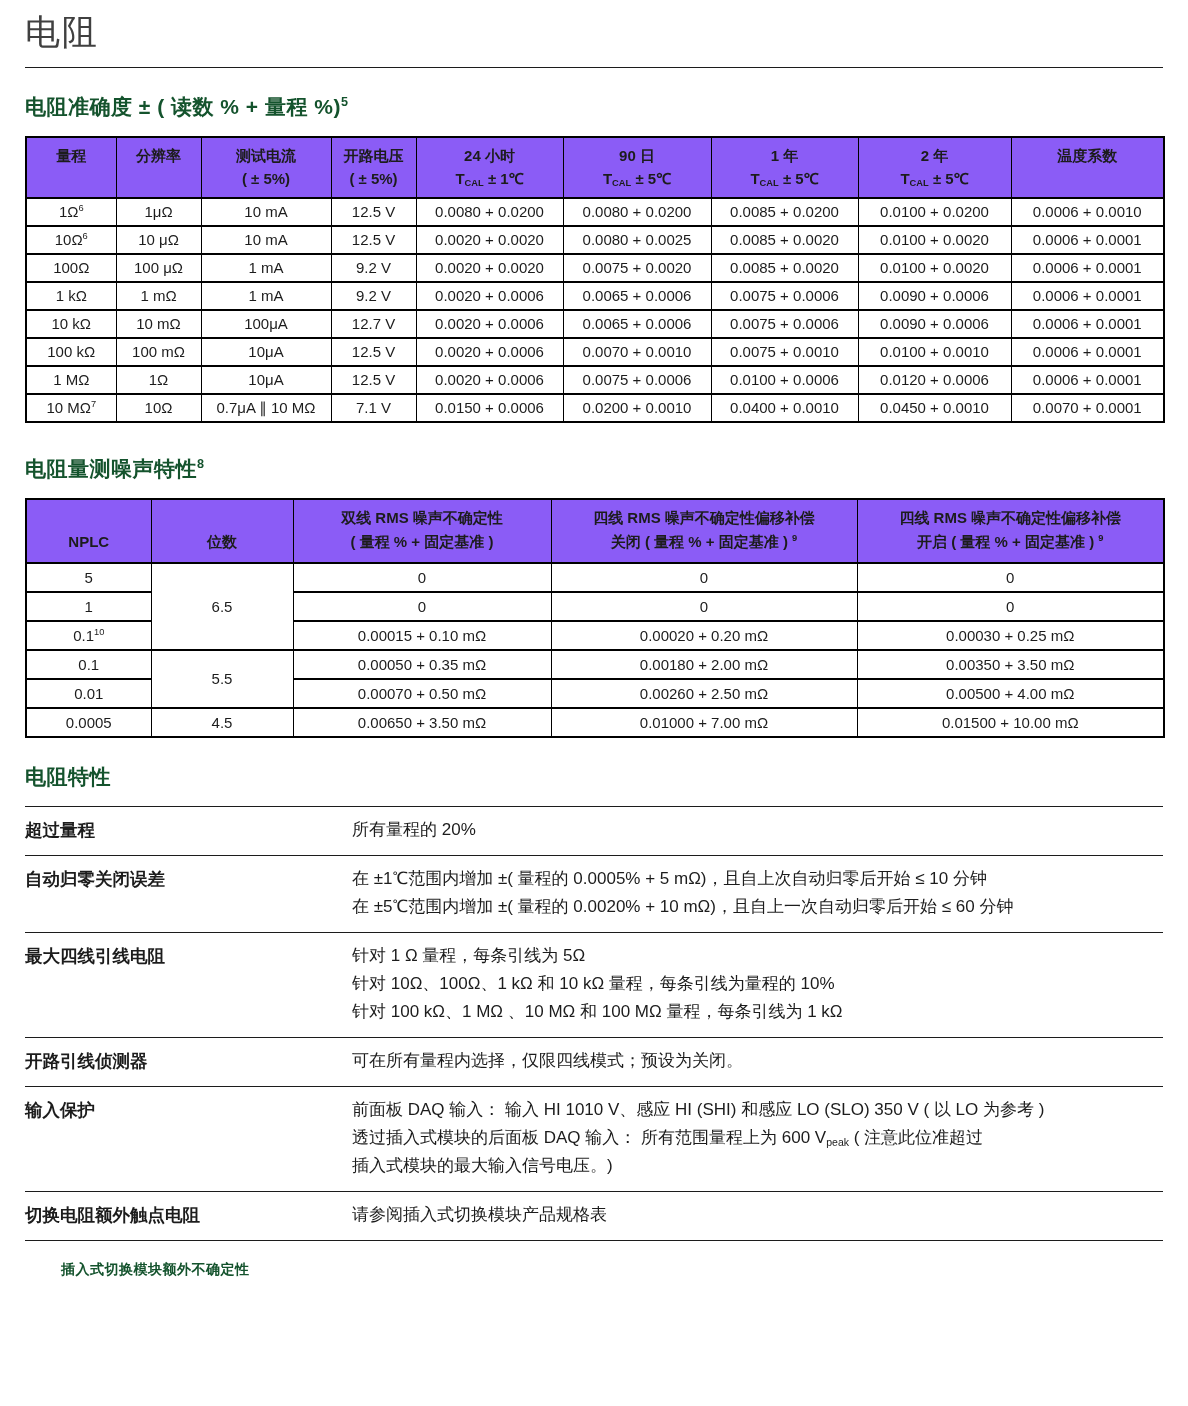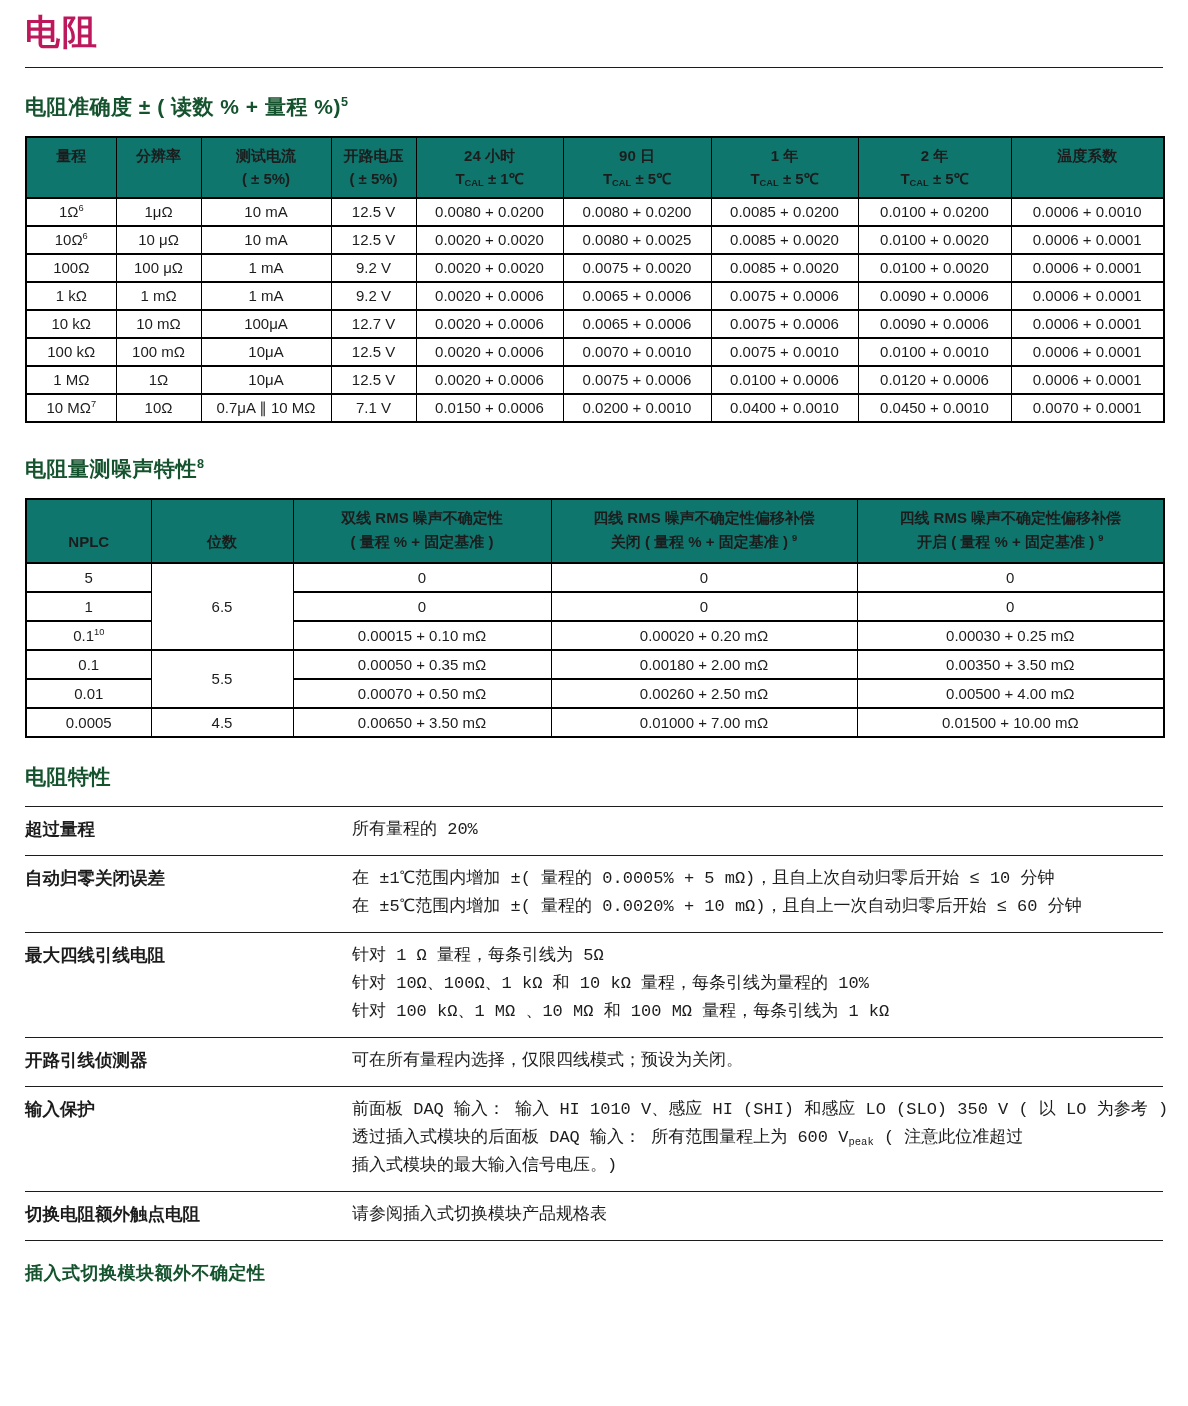--- a/index.html
+++ b/index.html
@@ -6,22 +6,22 @@
   html,body { background:#ffffff; }
   body {
     width:1188px; min-height:1406px;
     font-family:"Liberation Sans", sans-serif;
     color:#1c1c1c;
     -webkit-font-smoothing:antialiased;
   }
   .page { padding:12px 25px 20px 25px; width:1188px; }
 
   .doc-title {
-    font-size:35px; font-weight:700; letter-spacing:2px;
-    color:#be185d; line-height:1.15;
+    font-size:35px; font-weight:400; letter-spacing:2px;
+    color:#404040; line-height:1.15;
   }
   .title-rule { border:none; border-top:1.5px solid #1c1c1c; margin-top:15px; }
 
   .section-heading {
     font-size:21px; font-weight:700; color:#14532d;
     margin-top:25px; margin-bottom:15px; letter-spacing:0.5px;
   }
   .section-heading sup { font-size:60%; }
 
   sup { font-size:62%; vertical-align:super; line-height:0; }
@@ -30,37 +30,37 @@
   table.spec {
     border-collapse:collapse; table-layout:fixed;
     border:2px solid #000;
     font-size:15px;
   }
   table.spec th, table.spec td {
     border-left:1px solid #000; border-right:1px solid #000;
     border-top:2px solid #000; border-bottom:2px solid #000;
     text-align:center; overflow:hidden; white-space:nowrap;
   }
-  table.spec th { background:#0f766e; font-weight:700; padding:6px 2px 7px; line-height:23px; }
+  table.spec th { background:#8b5cf6; font-weight:700; padding:6px 2px 7px; line-height:23px; }
   table.spec td { background:#fff; padding:2px 2px 3px; height:27px; line-height:21px; }
 
   #accuracy-table { width:1138px; }
   #accuracy-table th { vertical-align:top; }
 
   #noise-table { width:1138px; margin-top:2px; }
   #noise-table th { vertical-align:bottom; line-height:24px; padding-bottom:8px; }
   #noise-table td { height:29px; }
 
   .char-list { border-top:1.5px solid #1c1c1c; margin-top:12px; }
-  .spec-row { display:flex; border-bottom:1.5px solid #1c1c1c; padding:9px 0 11px;font-family:Liberation Mono, monospace; }
+  .spec-row { display:flex; border-bottom:1.5px solid #1c1c1c; padding:9px 0 11px; }
   .spec-label { width:327px; flex:0 0 327px; font-weight:700; font-size:17.5px; line-height:27px; padding-top:1px; }
   .spec-value { flex:1; font-size:17px; line-height:28px; }
   .spec-line { white-space:nowrap; }
 
-  .plugin-heading { font-size:18px; margin-top:20px; margin-bottom:14px; }
+  .plugin-heading { font-size:14px; margin-top:20px; margin-bottom:14px;margin-left:36px; }
 </style>
 </head>
 <body>
 
 <div class="page">
 
   <div class="doc-title">电阻</div>
   <hr class="title-rule">
 
   <div class="section-heading">电阻准确度 ± ( 读数 % + 量程 %)<sup>5</sup></div>

